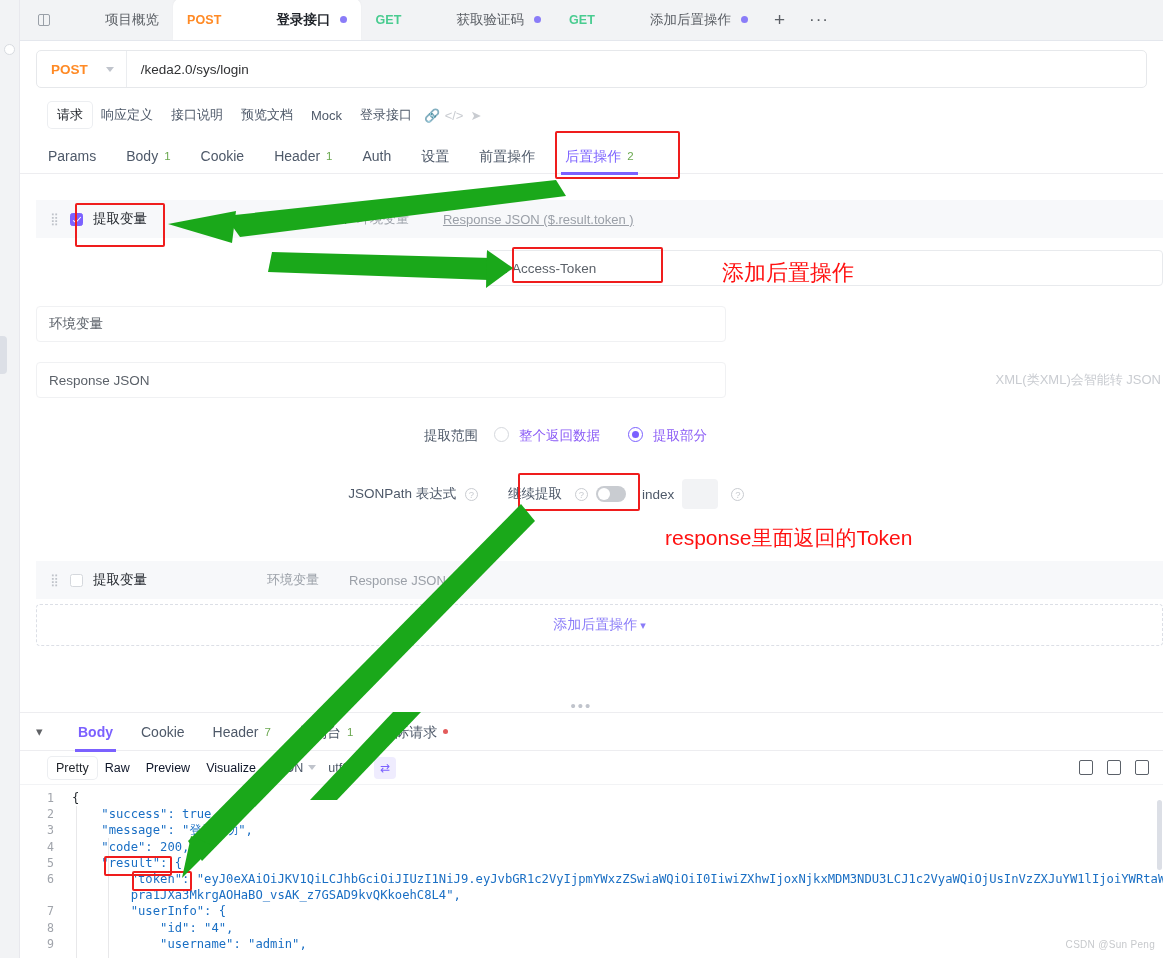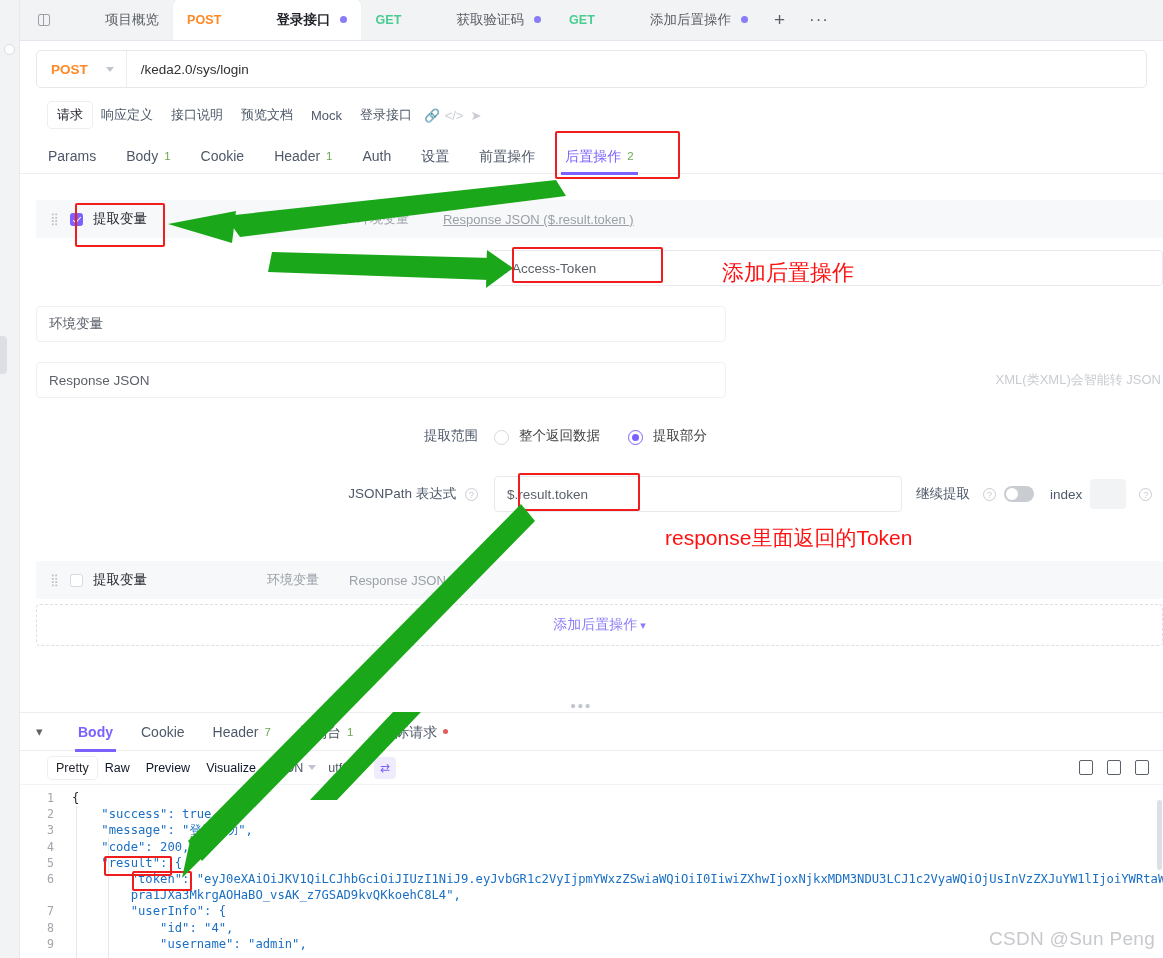--- a/index.html
+++ b/index.html
@@ -142,21 +142,21 @@
     width: 458px; text-align: right; padding-right: 16px; font-size: 13.5px; color: #4e5969;
     white-space: nowrap;
   }
   .finput {
     height: 36px; border: 1px solid #e8eaed; border-radius: 4px; background: #fff;
     display: flex; align-items: center; padding: 0 12px; font-size: 13.5px; color: #5b6169;
   }
   .finput.wide { width: 690px; }
   .hintright { margin-left: auto; padding-right: 2px; font-size: 13px; color: #c9ccd1; white-space: nowrap;}
 
-  .radios { display: flex; align-items: flex-end; gap: 10px; font-size: 13.5px; color: #404040;}
+  .radios { display: flex; align-items: flex-start; gap: 10px; font-size: 13.5px; color: #8b5cf6;}
   .radio {
     width: 15px; height: 15px; border-radius: 50%; border: 1.5px solid #d5d8dd; background:#fff;
     display: inline-block; position: relative;
   }
   .radio.on { border-color: #7b61ff; }
   .radio.on:after {
     content:''; position: absolute; left: 3px; top:3px; width: 7px; height: 7px; border-radius: 50%;
     background: #7b61ff;
   }
   .qmark {
@@ -236,21 +236,21 @@
   .s { color: #1a6fc4; }
   .p { color: #24292e; }
   .guide { position:absolute; left: 76px; top: 806px; width:1px; height: 152px; background:#e8e8ea;}
   .guide2 { position:absolute; left: 108px; top: 838px; width:1px; height: 120px; background:#e8e8ea;}
 
   
   .redbox { position: absolute; border: 2.5px solid #ef1d1d; border-radius: 2px; pointer-events:none; }
   .redtext { position: absolute; color: #ff1111; white-space: nowrap; }
   .arrow-svg { position: absolute; left:0; top:0; width:1163px; height:958px; pointer-events:none; }
   .watermark {
-    position: absolute; right: 8px; bottom: 8px; color: #c7c9cc; font-size: 19px; letter-spacing:.3px;
+    position: absolute; right: 8px; bottom: 8px; color: #c7c9cc; font-size: 10px; letter-spacing:.3px;
   }
   .scroll-v {
     position: absolute; right: 1px; top: 800px; width: 5px; height: 70px; background: #dcdfe6; border-radius: 3px;
   }
 </style>
 </head>
 <body>
 
 <div id="app">
 
@@ -368,21 +368,20 @@
         <span class="radio on" style="margin-left:18px;"></span>
         <span>提取部分</span>
       </div>
     </div>
 
     <div class="frow" style="margin-top:22px;">
       <div class="flabel">
         <span>JSONPath 表达式</span>
         <span class="qmark">?</span>
       </div>
-      <div class="finput" style="width:408px;">$.result.token</div>
       <div style="display:flex;align-items:center;gap:8px;margin-left:14px;">
         <span style="font-size:13.5px;color:#4e5969;">继续提取</span>
         <span class="qmark">?</span>
         <span class="toggle"></span>
         <span style="font-size:13.5px;color:#4e5969;margin-left:8px;">index</span>
         <span class="idx-box"></span>
         <span class="qmark">?</span>
       </div>
     </div>
   </div>

